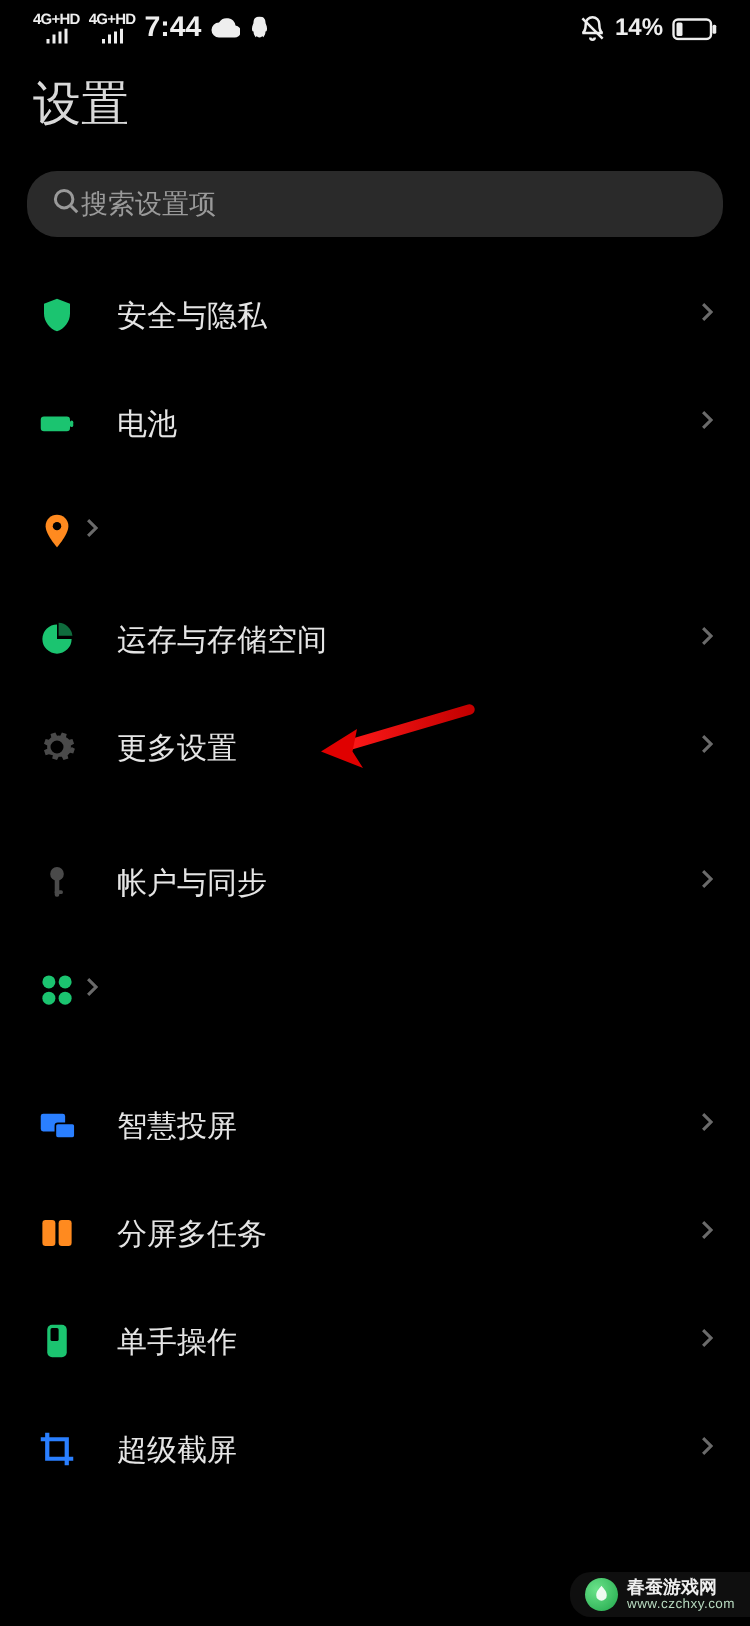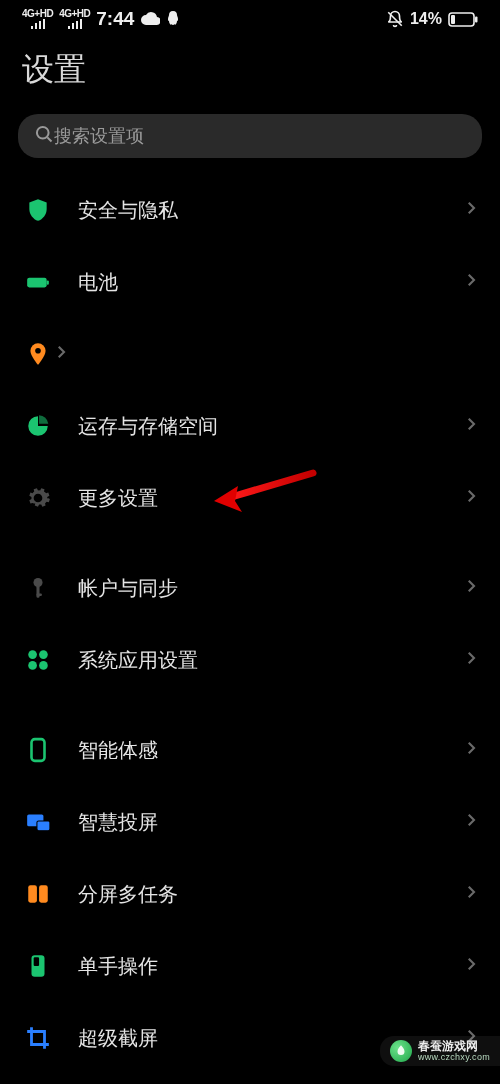--- a/index.html
+++ b/index.html
@@ -72,21 +72,21 @@
     height: 18px;
     color: #6a6a6a;
   }
   .arrow-annot {
     position: absolute;
     pointer-events: none;
   }
   .watermark {
     position: absolute;
     right: 0;
-    bottom: 18px;
+    bottom: 6px;
     display: flex;
     align-items: center;
     gap: 6px;
     background: rgba(255,255,255,0.06);
     padding: 4px 10px;
     border-radius: 14px 0 0 14px;
   }
   .watermark-logo {
     width: 22px; height: 22px; border-radius: 50%;
     background: radial-gradient(circle at 35% 35%, #6be38a, #1fa64a);
@@ -232,39 +232,27 @@
       </div>
       <div class="item">
         <span class="item-icon">
           <svg width="26" height="26" viewBox="0 0 24 24">
             <circle cx="7" cy="7" r="4" fill="#1bc470"></circle>
             <circle cx="17" cy="7" r="4" fill="#1bc470"></circle>
             <circle cx="7" cy="17" r="4" fill="#1bc470"></circle>
             <circle cx="17" cy="17" r="4" fill="#1bc470"></circle>
           </svg>
         </span>
-        <span class="item-label">系统应用设置</span>
         <span><svg class="chev" viewBox="0 0 24 24" fill="none" stroke="currentColor" stroke-width="2.8">
             <polyline points="9 5 16 12 9 19"></polyline>
           </svg></span>
       </div>
     </div>
     <div class="sep"></div>
     <div class="group">
-      <div class="item">
-        <span class="item-icon">
-          <svg width="26" height="26" viewBox="0 0 24 24">
-            <rect x="6" y="2" width="12" height="20" rx="3" fill="none" stroke="#1bc470" stroke-width="2.4"></rect>
-          </svg>
-        </span>
-        <span class="item-label">智能体感</span>
-        <span><svg class="chev" viewBox="0 0 24 24" fill="none" stroke="currentColor" stroke-width="2.8">
-            <polyline points="9 5 16 12 9 19"></polyline>
-          </svg></span>
-      </div>
       <div class="item">
         <span class="item-icon">
           <svg width="26" height="26" viewBox="0 0 24 24">
             <rect x="2" y="5" width="15" height="11" rx="1.5" fill="#2a7fff"></rect>
             <rect x="11" y="11" width="12" height="9" rx="1.5" fill="#2a7fff" stroke="#000" stroke-width="1"></rect>
           </svg>
         </span>
         <span class="item-label">智慧投屏</span>
         <span><svg class="chev" viewBox="0 0 24 24" fill="none" stroke="currentColor" stroke-width="2.8">
             <polyline points="9 5 16 12 9 19"></polyline>

